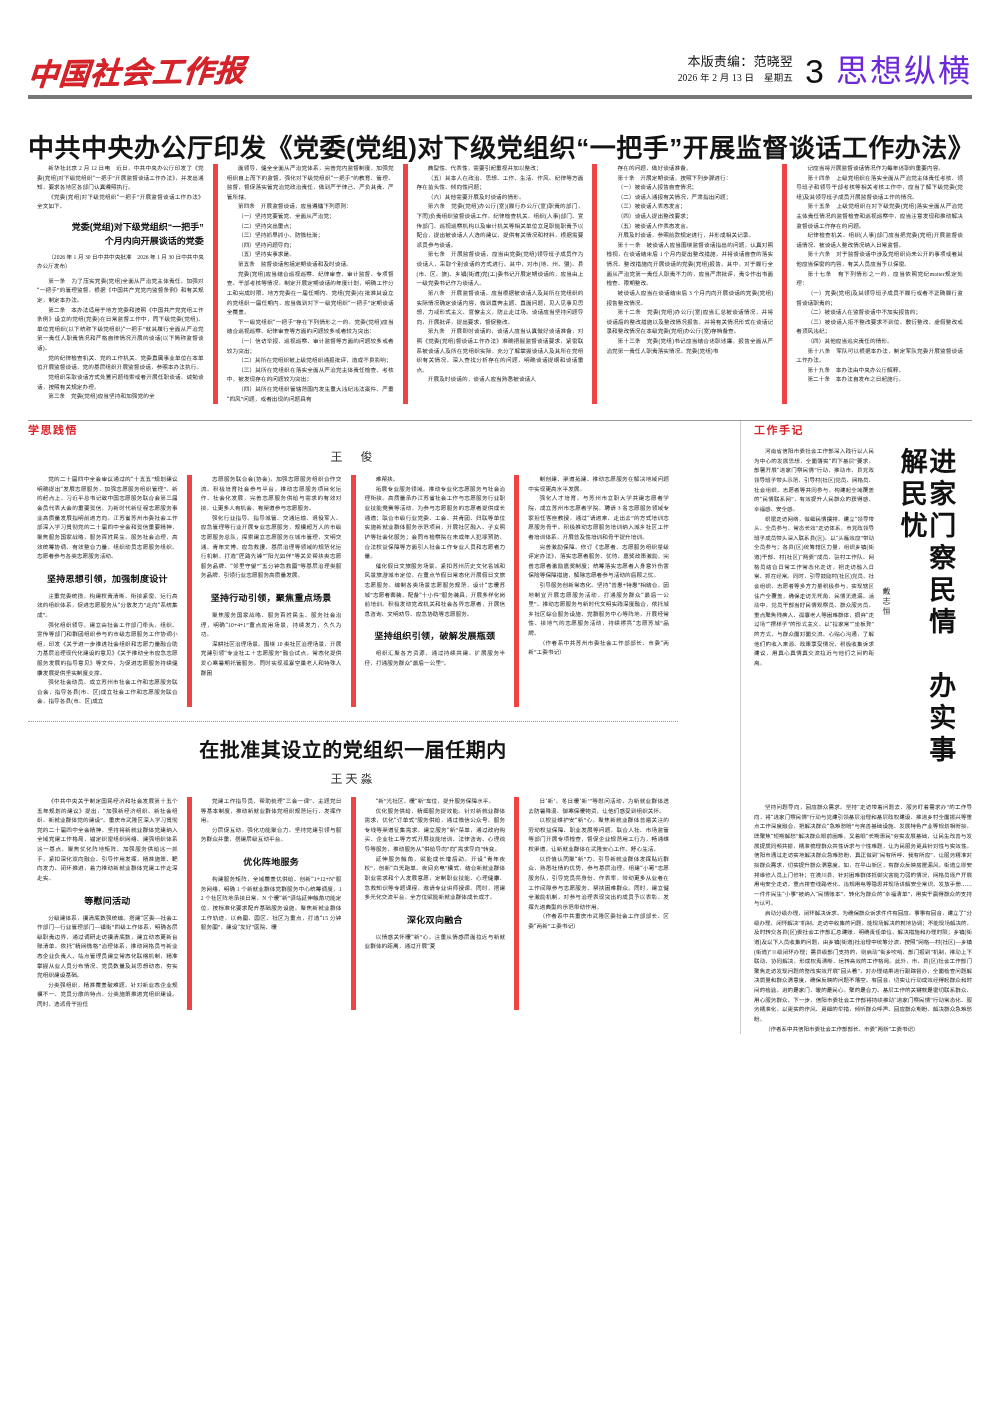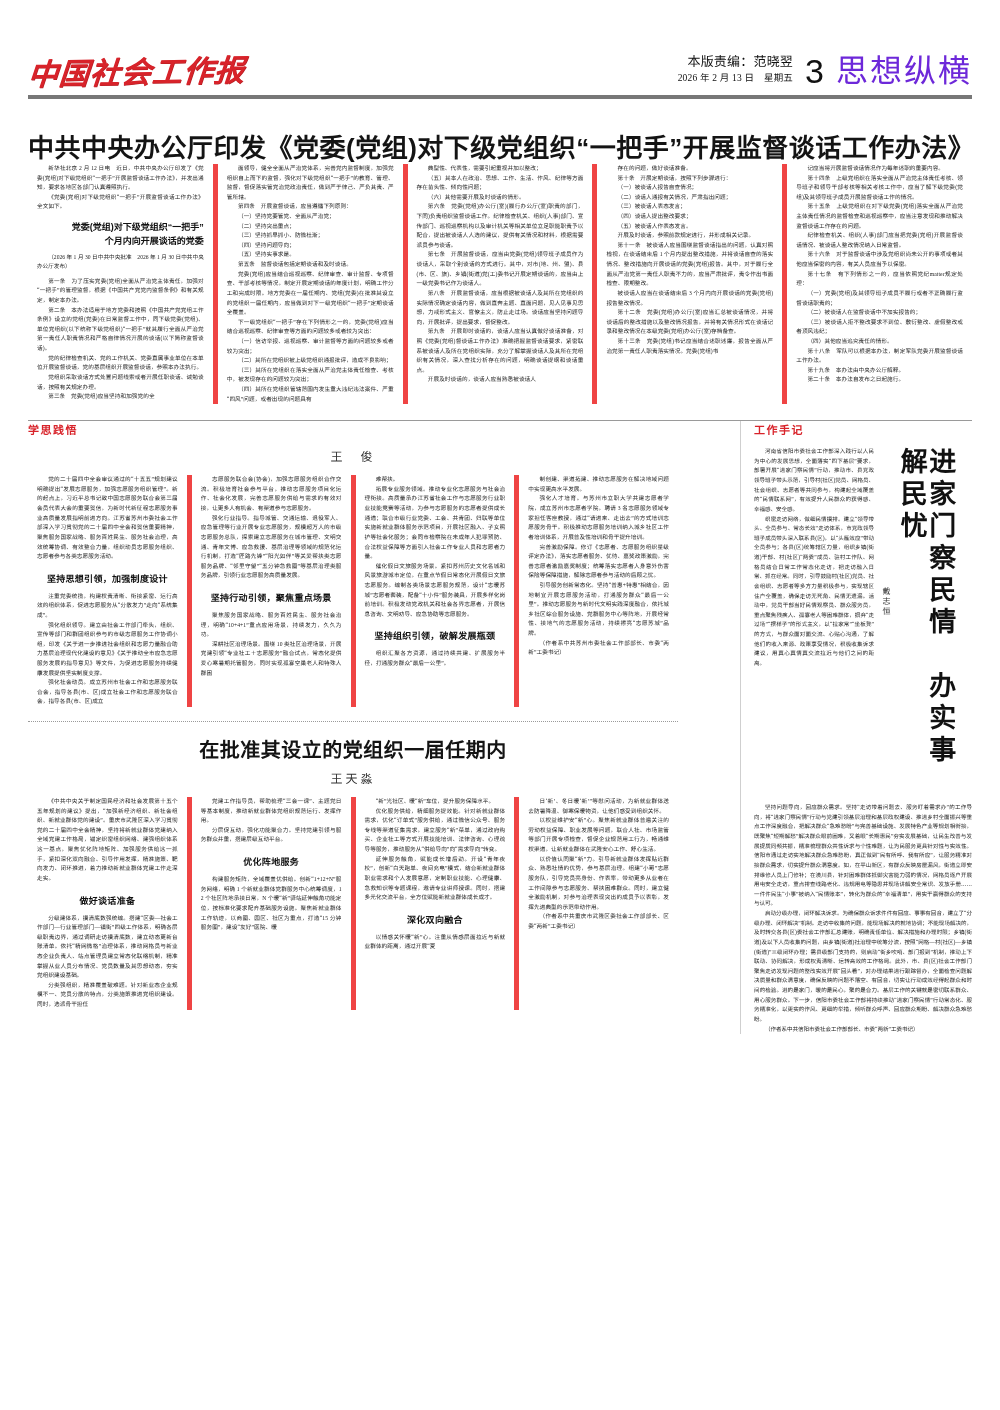--- a/index.html
+++ b/index.html
@@ -364,21 +364,21 @@
           </div>
         </div>
 
       <div class="rule-dotted"></div>
 
       <div class="art-headline sm">在批准其设立的党组织一届任期内</div>
       <div class="byline">王天淼</div>
       <div class="cols" id="a3-cols">
           <div class="col">
             <p class="body">《中共中央关于制定国民经济和社会发展第十五个五年规划的建议》提出，“加强新经济组织、新社会组织、新就业群体党的建设”。重庆市武隆区深入学习贯彻党的二十届四中全会精神，坚持将新就业群体党建纳入全域党建工作格局，锚定织密组织网络、建强组织体系这一基点，聚焦优化阵地矩阵、加强服务供给这一抓手，紧扣深化双向融合、引导作用发挥，精准施策、靶向发力、闭环推进，着力推动新就业群体党建工作走深走实。</p>
-            <div class="sub-h">做好谈话准备</div>
+            <div class="sub-h">等慰问活动</div>
             <p class="body">分级建体系，摸清底数强统编。搭建“区委—社会工作部门—行业管理部门—镇街”四级工作体系，明确各层级职责边界，通过调研走访摸清底数，建立动态更新台账清单。依托“精网微格”治理体系，推动网格员与新业态企业负责人、站点管理员建立常态化联络机制，精准掌握从业人员分布情况、党员数量及其思想动态，夯实党组织建设基础。</p>
             <p class="body">分类强组织，精准覆盖破难题。针对新业态企业规模不一、党员分散的特点，分类施策推进党组织建设。同时，选派骨干担任</p>
           </div>
           <div class="col">
             <p class="body">党建工作指导员，帮助梳理“三会一课”、主题党日等基本制度，推动新就业群体党组织规范运行、发挥作用。</p>
             <p class="body">分层促互动，强化功能聚合力。坚持党建引领与服务群众并重，搭建层级互动平台。</p>
             <div class="sub-h">优化阵地服务</div>
             <p class="body">构建服务矩阵，全域覆盖优供给。创新“1+12+N”服务网络，明确 1 个新就业群体党群服务中心统筹调度，12 个社区阵地承接日常，N 个暖“新”驿站延伸触角功能定位，按标准化要求配齐基础服务设施。聚焦新就业群体工作轨迹，以商圈、园区、社区为重点，打造“15 分钟服务圈”，建设“友好”医院、暖</p>
           </div>
           <div class="col">

